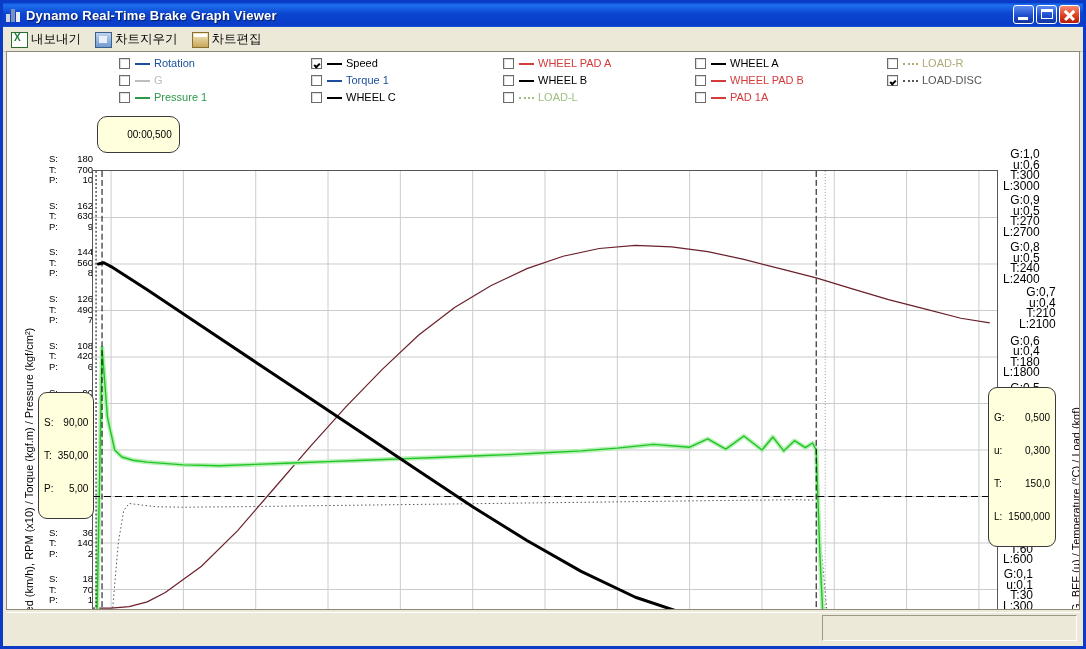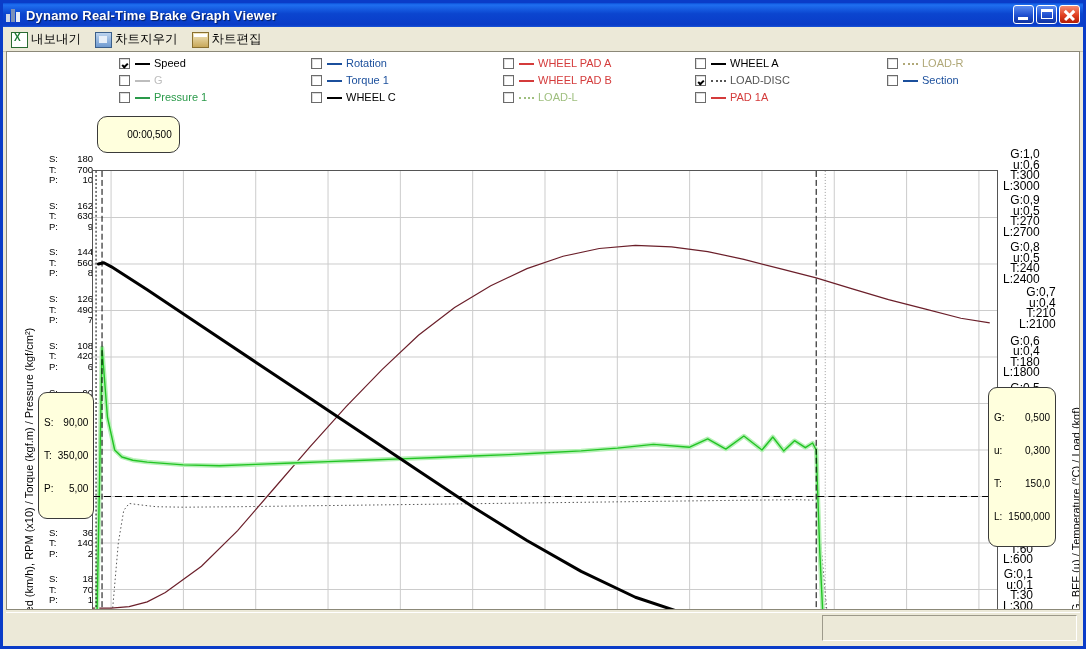--- a/index.html
+++ b/index.html
@@ -173,31 +173,31 @@
     <div class="tb-item">
       <span class="tb-ico ico-edit"></span>
       <span class="tb-label">차트편집</span>
     </div>
   </div>
 
   <div id="client">
 
     <div id="legend">
         <div class="lg">
+          <span class="cbx"></span>
+          <span class="swatch" style="color: rgb(27, 79, 156); background: rgb(27, 79, 156);"></span>
+          <span class="lg-label" style="color: rgb(27, 79, 156);">Rotation</span>
+        </div>
+        <div class="lg">
           <span class="cbx on"></span>
           <span class="swatch" style="color: rgb(0, 0, 0); background: rgb(0, 0, 0);"></span>
           <span class="lg-label" style="color: rgb(0, 0, 0);">Speed</span>
         </div>
         <div class="lg">
           <span class="cbx"></span>
-          <span class="swatch" style="color: rgb(27, 79, 156); background: rgb(27, 79, 156);"></span>
-          <span class="lg-label" style="color: rgb(27, 79, 156);">Rotation</span>
-        </div>
-        <div class="lg">
-          <span class="cbx"></span>
           <span class="swatch" style="color: rgb(212, 59, 59); background: rgb(212, 59, 59);"></span>
           <span class="lg-label" style="color: rgb(212, 59, 59);">WHEEL PAD A</span>
         </div>
         <div class="lg">
           <span class="cbx"></span>
           <span class="swatch" style="color: rgb(0, 0, 0); background: rgb(0, 0, 0);"></span>
           <span class="lg-label" style="color: rgb(0, 0, 0);">WHEEL A</span>
         </div>
         <div class="lg">
           <span class="cbx"></span>
@@ -206,35 +206,35 @@
         </div>
         <div class="lg">
           <span class="cbx"></span>
           <span class="swatch" style="color: rgb(189, 189, 189); background: rgb(189, 189, 189);"></span>
           <span class="lg-label" style="color: rgb(189, 189, 189);">G</span>
         </div>
         <div class="lg">
           <span class="cbx"></span>
           <span class="swatch" style="color: rgb(27, 79, 156); background: rgb(27, 79, 156);"></span>
           <span class="lg-label" style="color: rgb(27, 79, 156);">Torque 1</span>
+        </div>
+        <div class="lg">
+          <span class="cbx"></span>
+          <span class="swatch" style="color: rgb(0, 0, 0); background: rgb(0, 0, 0);"></span>
+          <span class="lg-label" style="color: rgb(0, 0, 0);">WHEEL B</span>
         </div>
         <div class="lg">
           <span class="cbx"></span>
           <span class="swatch" style="color: rgb(212, 59, 59); background: rgb(212, 59, 59);"></span>
           <span class="lg-label" style="color: rgb(212, 59, 59);">WHEEL PAD B</span>
         </div>
         <div class="lg">
           <span class="cbx on"></span>
           <span class="swatch dot" style="color: rgb(85, 85, 85);"></span>
           <span class="lg-label" style="color: rgb(85, 85, 85);">LOAD-DISC</span>
-        </div>
-        <div class="lg">
-          <span class="cbx"></span>
-          <span class="swatch" style="color: rgb(27, 79, 156); background: rgb(27, 79, 156);"></span>
-          <span class="lg-label" style="color: rgb(27, 79, 156);">Section</span>
         </div>
         <div class="lg">
           <span class="cbx"></span>
           <span class="swatch" style="color: rgb(42, 154, 74); background: rgb(42, 154, 74);"></span>
           <span class="lg-label" style="color: rgb(42, 154, 74);">Pressure 1</span>
         </div>
         <div class="lg">
           <span class="cbx"></span>
           <span class="swatch" style="color: rgb(0, 0, 0); background: rgb(0, 0, 0);"></span>
           <span class="lg-label" style="color: rgb(0, 0, 0);">WHEEL C</span>

